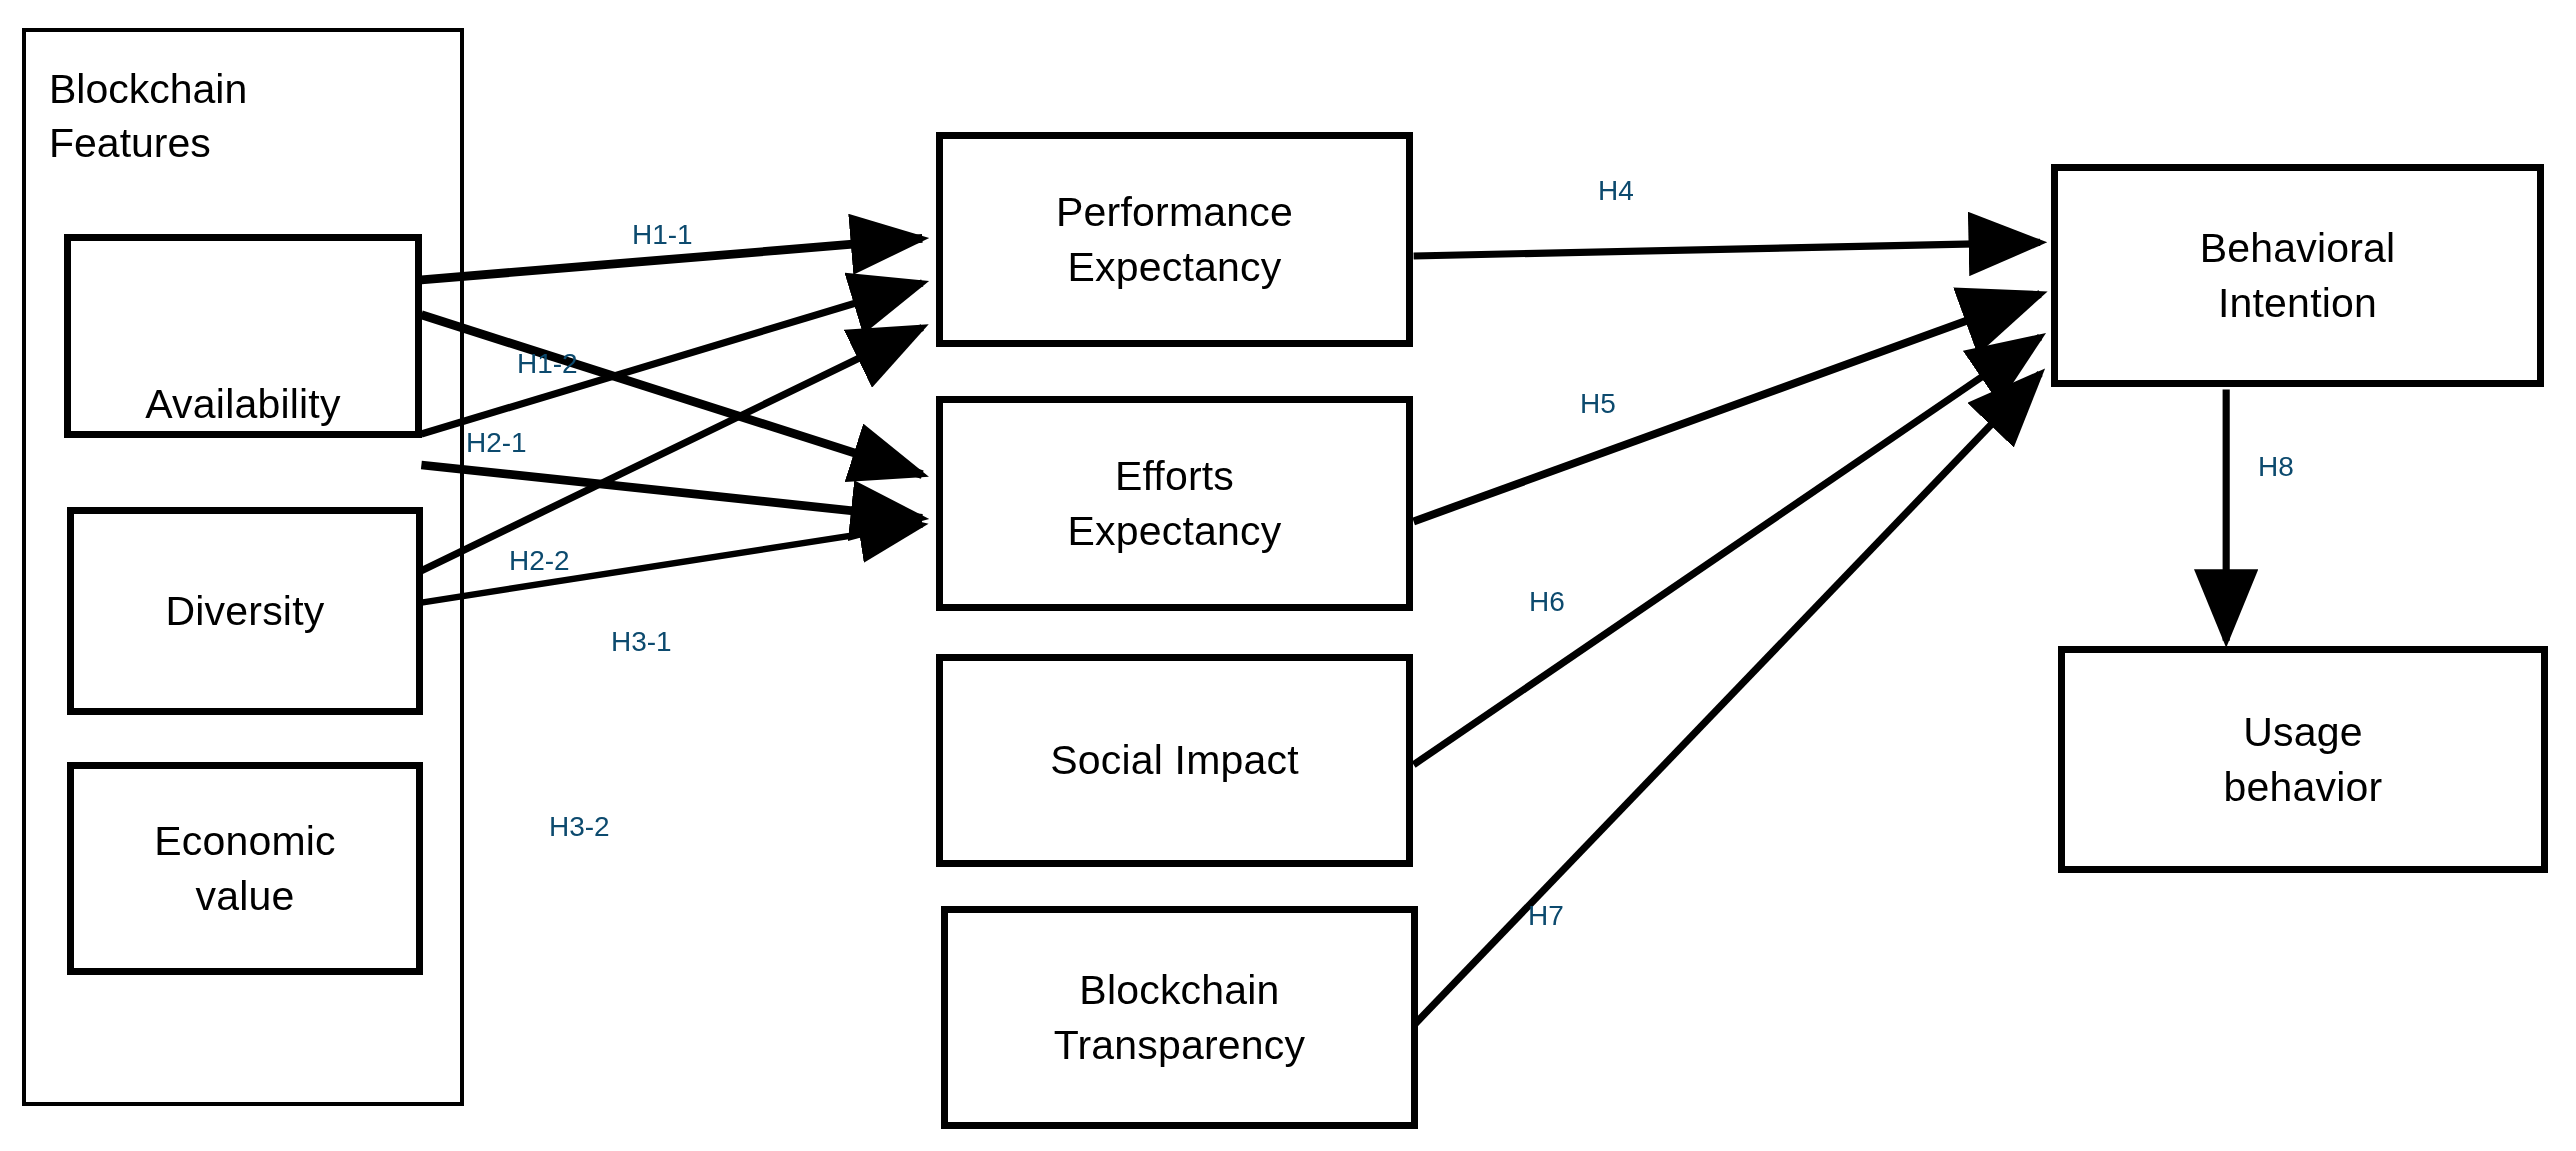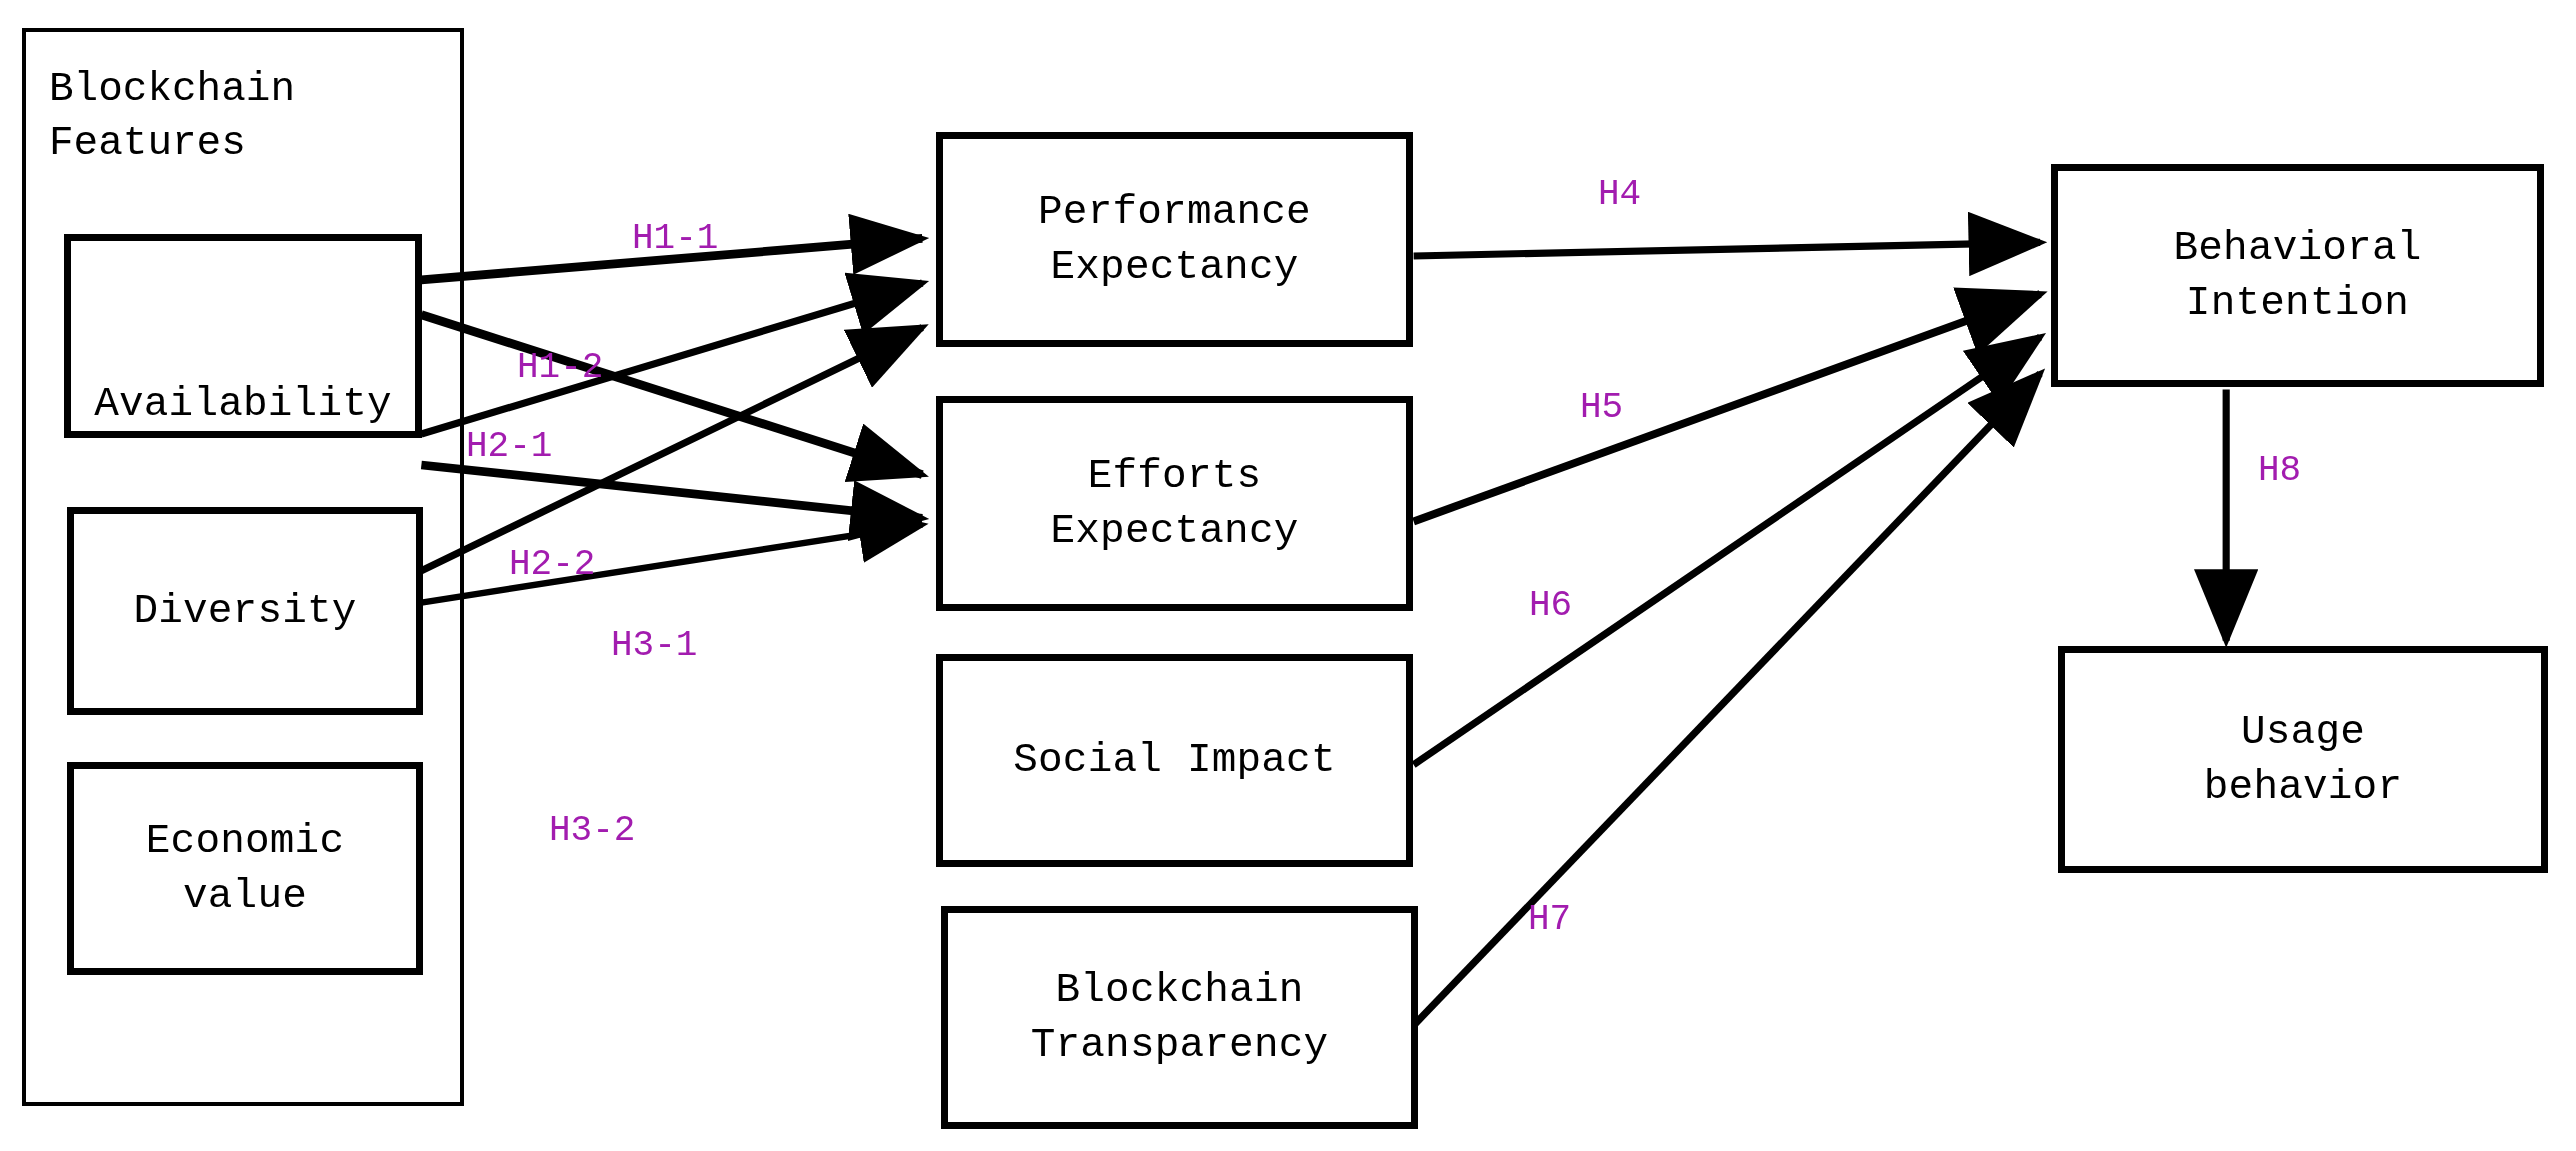--- a/index.html
+++ b/index.html
@@ -10,21 +10,20 @@
   }
   body {
     font-family: "Liberation Sans", sans-serif;
   }
   #stage {
     position: relative;
     width: 2576px;
     height: 1151px;
     background: #ffffff;
     overflow: hidden;
-    font-family: Liberation Mono, monospace;
   }
   #wires {
     position: absolute;
     left: 0;
     top: 0;
     width: 2576px;
     height: 1151px;
     pointer-events: none;
   }
   .node {
@@ -57,22 +56,22 @@
   .group-title {
     position: absolute;
     color: #000000;
     font-size: 41px;
     line-height: 1.32;
     white-space: pre-line;
     z-index: 2;
   }
   .edge-label {
     position: absolute;
-    color: #a21caf;
-    font-size: 36px;
+    color: #0c4a6e;
+    font-size: 28px;
     line-height: 1;
     white-space: nowrap;
     background: transparent;
     z-index: 4;
   }
 </style>
 </head>
 <body>
 
 <div id="stage">

